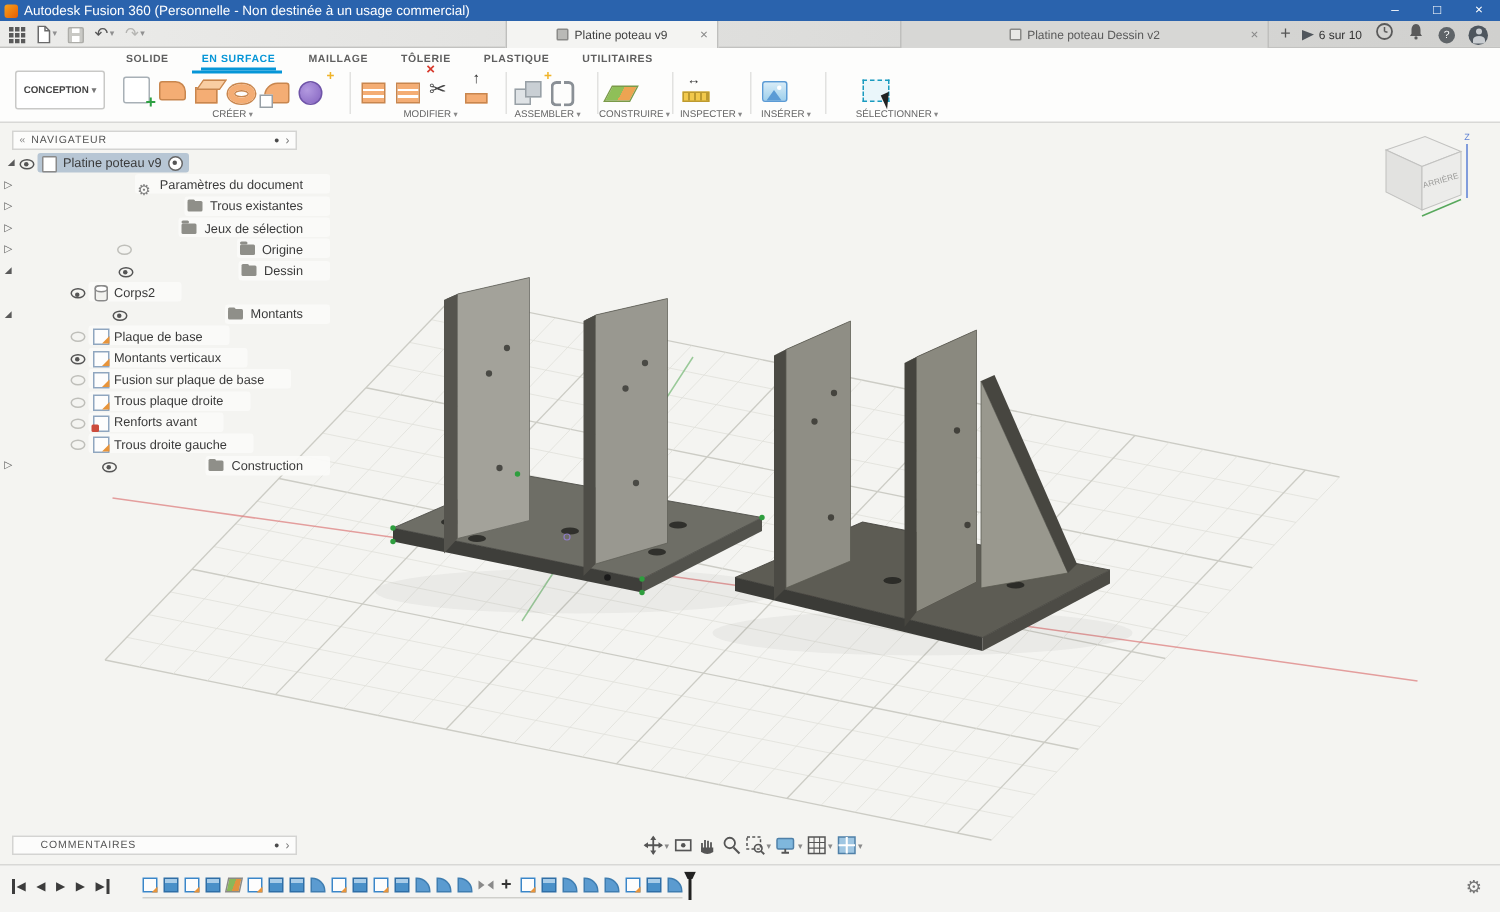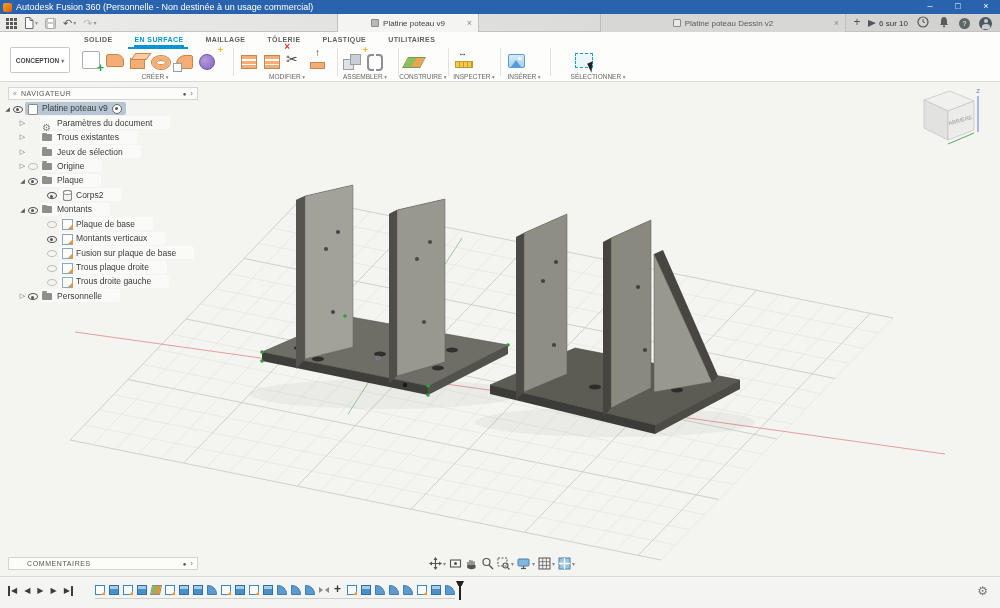--- a/index.html
+++ b/index.html
@@ -89,21 +89,21 @@
   .panelhdr .ph-chev { font-size:7px; color:#888; }
   .panelhdr .ph-dot { font-size:6px; color:#4a4a4a; }
   .panelhdr .ph-col { font-size:8px; color:#777; }
   #navhdr { top:5px; }
   #commentsbar { top:475px; }
   #commentsbar .ph-title { padding-left:14px; }
 
   #tree { position:absolute; left:0; top:19px; width:220px; }
   .trow { display:flex; align-items:center; height:14.45px; }
   .trow[data-d="0"] { padding-left:2px; }
-  .trow[data-d="1"] { padding-left:17px; }
+  .trow[data-d="1"] { padding-left:0;justify-content:space-between; }
   .trow[data-d="2"] { padding-left:36px; }
   .tw { width:11px; font-size:6px; color:#5a5a5a; text-align:center; flex:none; }
   .tw[data-x="collapsed"]::before { content:"▷"; font-size:7px; }
   .tw[data-x="expanded"]::before { content:"◢"; }
   .eye { position:relative; width:12px; height:10px; flex:none; }
   .eye::before { content:""; position:absolute; left:0; top:2.5px; width:8px; height:5px; border:1px solid #555; border-radius:50%; }
   .eye[data-eye="off"]::before { border-color:#bfbfba; }
   .eye[data-eye="on"]::after { content:""; position:absolute; left:3px; top:5px; width:3px; height:3px; border-radius:50%; background:#555; }
   .eye:not([data-eye])::before { display:none; }
   .pill { display:flex; align-items:center; background:rgba(250,250,248,.95); border-radius:2px; padding:1px 4px 1px 2px; }
@@ -492,21 +492,21 @@
             <span class="nico" data-ic="folder"></span>
             <span class="tlabel">Origine</span>
             <span class="target"></span>
           </span>
         </div>
         <div class="trow" data-d="1">
           <span class="tw" data-x="expanded"></span>
           <span class="eye" data-eye="on"></span>
           <span class="pill">
             <span class="nico" data-ic="folder"></span>
-            <span class="tlabel">Plaque</span>
+            <span class="tlabel">Dessin</span>
             <span class="target"></span>
           </span>
         </div>
         <div class="trow" data-d="2">
           <span class="tw"></span>
           <span class="eye" data-eye="on"></span>
           <span class="pill">
             <span class="nico" data-ic="body"></span>
             <span class="tlabel">Corps2</span>
             <span class="target"></span>
@@ -554,31 +554,40 @@
           <span class="pill">
             <span class="nico" data-ic="sketch"></span>
             <span class="tlabel">Trous plaque droite</span>
             <span class="target"></span>
           </span>
         </div>
         <div class="trow" data-d="2">
           <span class="tw"></span>
           <span class="eye" data-eye="off"></span>
           <span class="pill">
+            <span class="nico" data-ic="sketch-locked"></span>
+            <span class="tlabel">Renforts avant</span>
+            <span class="target"></span>
+          </span>
+        </div>
+        <div class="trow" data-d="2">
+          <span class="tw"></span>
+          <span class="eye" data-eye="off"></span>
+          <span class="pill">
             <span class="nico" data-ic="sketch"></span>
             <span class="tlabel">Trous droite gauche</span>
             <span class="target"></span>
           </span>
         </div>
         <div class="trow" data-d="1">
           <span class="tw" data-x="collapsed"></span>
           <span class="eye" data-eye="on"></span>
           <span class="pill">
             <span class="nico" data-ic="folder"></span>
-            <span class="tlabel">Personnelle</span>
+            <span class="tlabel">Construction</span>
             <span class="target"></span>
           </span>
         </div>
       </div>
 
     <div id="viewcubewrap">
       <svg width="84" height="74" viewBox="0 0 84 74">
         <polygon points="16,14 42,5 66,15 40,25" fill="#f0f0ee" stroke="#c2c2c0" stroke-width="0.7"></polygon>
         <polygon points="16,14 40,25 40,54 16,42" fill="#e2e2e0" stroke="#c2c2c0" stroke-width="0.7"></polygon>
         <polygon points="40,25 66,15 66,44 40,54" fill="#ececea" stroke="#c2c2c0" stroke-width="0.7"></polygon>

